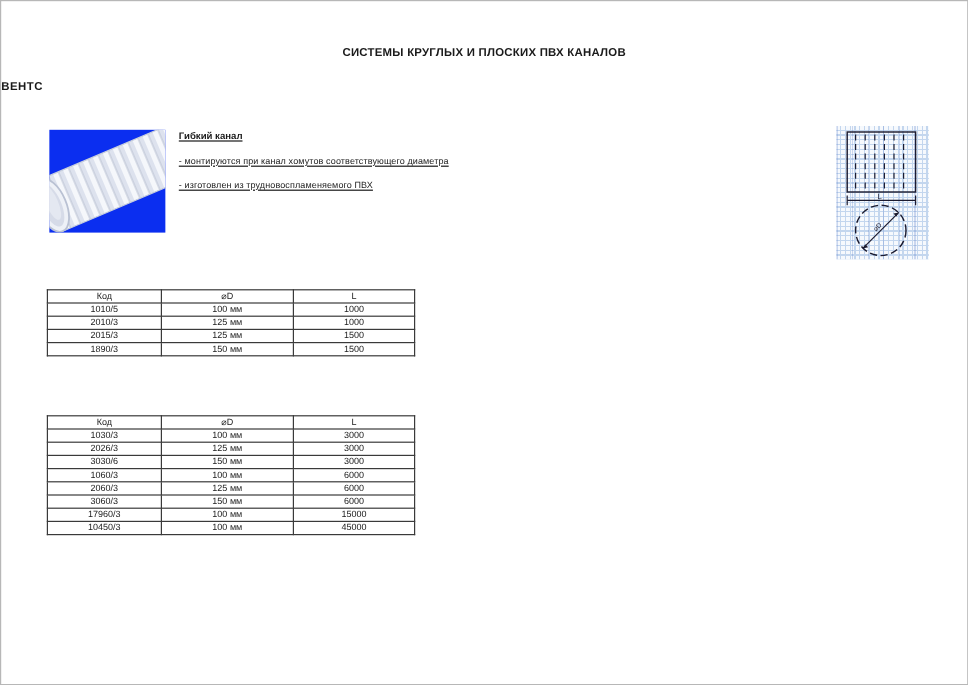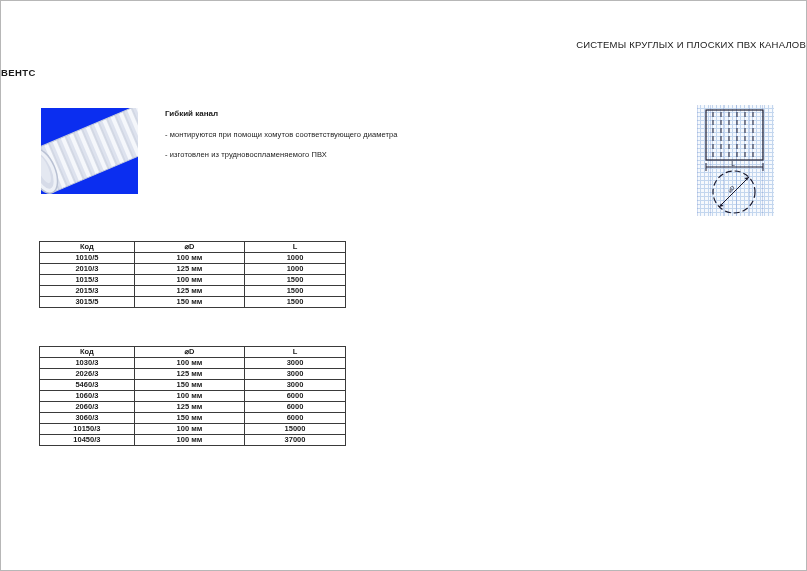--- a/index.html
+++ b/index.html
@@ -12,36 +12,36 @@
     background: #ffffff;
     border: 1px solid #b7b7b7;
     font-family: "Liberation Sans", sans-serif;
     color: #1a1a1a;
     overflow: hidden;
   }
 
   
   .doc-title {
     position: absolute; top: 38px; left: 0; width: 100%;
-    text-align: right; font-weight: normal; font-size: 9.5px; letter-spacing: .2px;
+    text-align: center; font-weight: bold; font-size: 9.5px; letter-spacing: .2px;
   }
   .doc-brand {
     position: absolute; top: 66px; left: 0; width: 100%;
     text-align: left; font-weight: bold; font-size: 9.5px; letter-spacing: .4px;
   }
 
   
   .photo {
     position: absolute; left: 40px; top: 107px;
     width: 97px; height: 86px;
   }
   .photo svg { display: block; }
 
   
-  .desc { position: absolute; left: 164px; top: 108px; width: 420px; font-size: 7.5px; }
+  .desc { position: absolute; left: 148px; top: 108px; width: 420px; font-size: 7.5px; text-decoration: underline; }
   .desc .name { font-weight: bold; font-size: 8px; margin-bottom: 12px; }
   .desc .feature { margin-bottom: 11px; letter-spacing: .1px; }
 
   
   .drawing {
     position: absolute; left: 696px; top: 104px;
     width: 77px; height: 111px;
     background:
       repeating-linear-gradient(to right, rgba(90,125,200,0.28) 0 1px, transparent 1px 13px),
       repeating-linear-gradient(to right, transparent 0 3px, #c3d6ee 3px 4px),
@@ -55,21 +55,21 @@
     position: absolute; left: 38px; width: 307px;
     border-collapse: collapse; table-layout: fixed;
     font-size: 7.5px;
   }
   table.spec.t1 { top: 240px; }
   table.spec.t2 { top: 345px; }
   table.spec th, table.spec td {
     border: 1px solid #3a3a3a;
     height: 11px; padding: 0 2px;
     text-align: center; vertical-align: middle;
-    font-weight: bold; line-height: 1;
+    font-weight: normal; line-height: 1;
   }
   table.spec col.c1 { width: 31%; }
   table.spec col.c2 { width: 36%; }
   table.spec col.c3 { width: 33%; }
 </style>
 </head>
 <body>
 
 <div class="page">
 
@@ -95,21 +95,21 @@
           <ellipse cx="-2" cy="43.5" rx="12" ry="23.5" fill="#eef1f7" stroke="#b9c1d3" stroke-width="1.5"></ellipse>
           <ellipse cx="-2" cy="43.5" rx="8" ry="19" fill="#d6dbe8"></ellipse>
           <ellipse cx="-1" cy="42" rx="5" ry="15" fill="#e4e8f1"></ellipse>
         </g>
       </g>
     </svg>
   </div>
 
   <div class="desc">
     <div class="name">Гибкий канал</div>
-    <div class="feature">- монтируются при помощи хомутов соответствующего диаметра</div>
+    <div class="feature">- монтируются при канал хомутов соответствующего диаметра</div>
     <div class="feature">- изготовлен из трудновоспламеняемого ПВХ</div>
   </div>
 
   <div class="drawing">
     <svg width="77" height="111" viewBox="0 0 77 111">
 
       <rect x="9" y="5" width="57" height="50" fill="none" stroke="#1b1b30" stroke-width="1.2"></rect>
       <g stroke="#1b1b30" stroke-width="1" stroke-dasharray="5 3">
         <line x1="16" y1="7" x2="16" y2="53"></line>
         <line x1="24" y1="7" x2="24" y2="53"></line>
@@ -152,31 +152,26 @@
           <td>1010/5</td>
           <td>100 мм</td>
           <td>1000</td>
         </tr>
         <tr>
           <td>2010/3</td>
           <td>125 мм</td>
           <td>1000</td>
         </tr>
         <tr>
-          <td>1015/3</td>
-          <td>100 мм</td>
+          <td>2015/3</td>
+          <td>125 мм</td>
           <td>1500</td>
         </tr>
         <tr>
-          <td>2015/3</td>
-          <td>125 мм</td>
-          <td>1500</td>
-        </tr>
-        <tr>
-          <td>3015/5</td>
+          <td>1890/3</td>
           <td>150 мм</td>
           <td>1500</td>
         </tr>
       </tbody>
   </table>
 
   <table class="spec t2">
     <colgroup>
         <col class="c1">
         <col class="c2">
@@ -194,45 +189,45 @@
           <td>1030/3</td>
           <td>100 мм</td>
           <td>3000</td>
         </tr>
         <tr>
           <td>2026/3</td>
           <td>125 мм</td>
           <td>3000</td>
         </tr>
         <tr>
-          <td>5460/3</td>
+          <td>3030/6</td>
           <td>150 мм</td>
           <td>3000</td>
         </tr>
         <tr>
           <td>1060/3</td>
           <td>100 мм</td>
           <td>6000</td>
         </tr>
         <tr>
           <td>2060/3</td>
           <td>125 мм</td>
           <td>6000</td>
         </tr>
         <tr>
           <td>3060/3</td>
           <td>150 мм</td>
           <td>6000</td>
         </tr>
         <tr>
-          <td>10150/3</td>
+          <td>17960/3</td>
           <td>100 мм</td>
           <td>15000</td>
         </tr>
         <tr>
           <td>10450/3</td>
           <td>100 мм</td>
-          <td>37000</td>
+          <td>45000</td>
         </tr>
       </tbody>
   </table>
 
 </div>
 
 </body></html>

